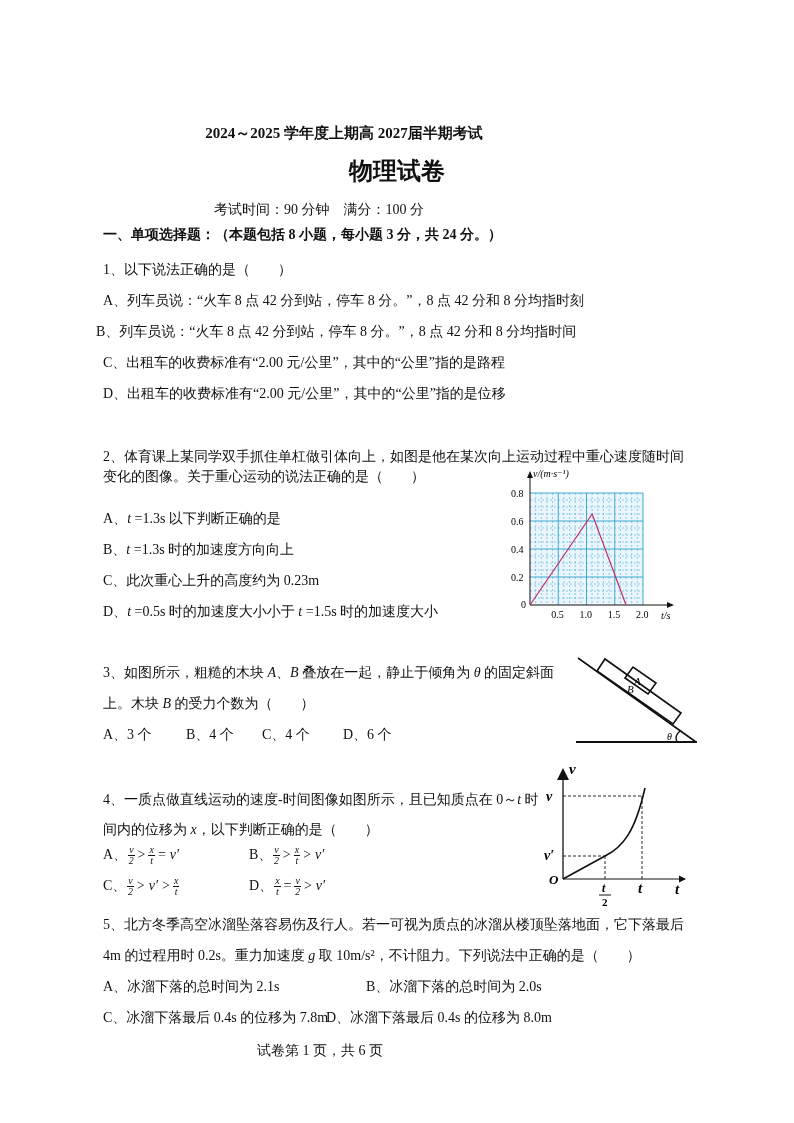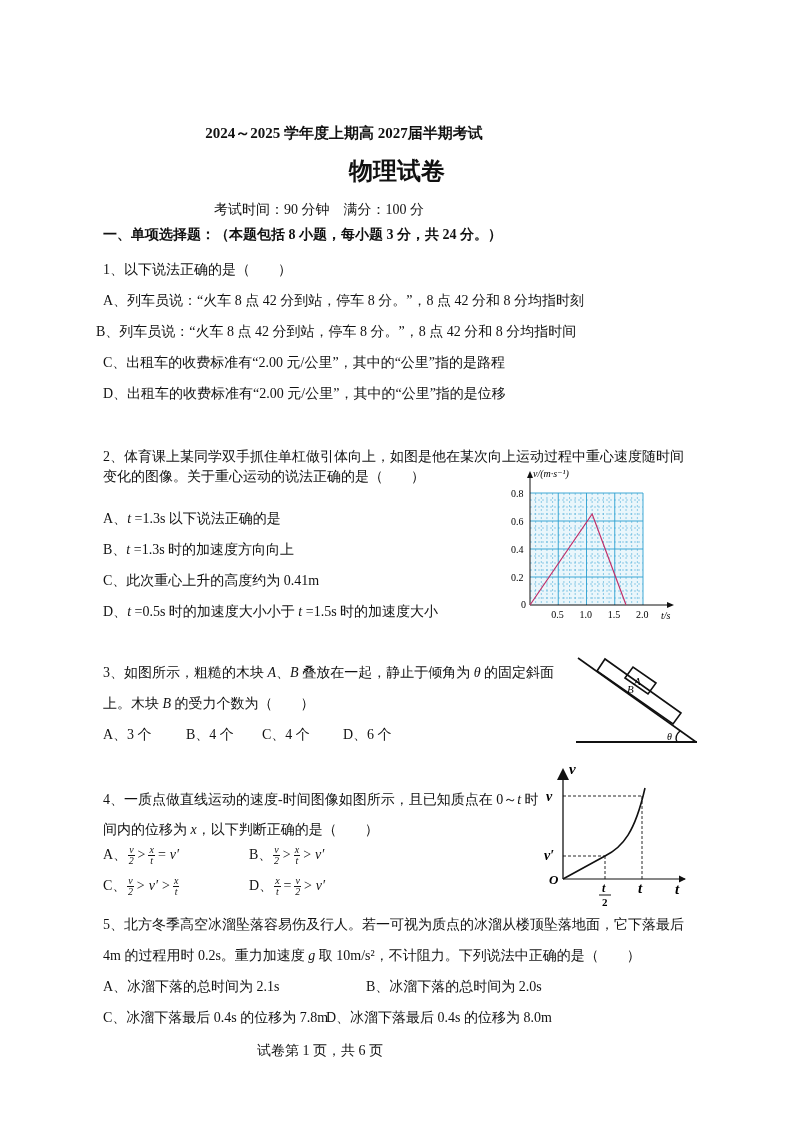--- a/index.html
+++ b/index.html
@@ -22,23 +22,23 @@
 <div class="abs t b" style="left:103px;top:226px;">一、单项选择题：（本题包括 8 小题，每小题 3 分，共 24 分。）</div>
 
 <div class="abs t" style="left:103px;top:261px;">1、以下说法正确的是（　　）</div>
 <div class="abs t" style="left:103px;top:292px;">A、列车员说：“火车 8 点 42 分到站，停车 8 分。”，8 点 42 分和 8 分均指时刻</div>
 <div class="abs t" style="left:96px;top:323px;">B、列车员说：“火车 8 点 42 分到站，停车 8 分。”，8 点 42 分和 8 分均指时间</div>
 <div class="abs t" style="left:103px;top:354px;">C、出租车的收费标准有“2.00 元/公里”，其中的“公里”指的是路程</div>
 <div class="abs t" style="left:103px;top:385px;">D、出租车的收费标准有“2.00 元/公里”，其中的“公里”指的是位移</div>
 
 <div class="abs t" style="left:103px;top:448px;">2、体育课上某同学双手抓住单杠做引体向上，如图是他在某次向上运动过程中重心速度随时间</div>
 <div class="abs t" style="left:103px;top:468px;">变化的图像。关于重心运动的说法正确的是（　　）</div>
-<div class="abs t" style="left:103px;top:510px;"><span>A、</span><i class="v">t</i><span> =1.3s 以下说法正确的是</span></div>
+<div class="abs t" style="left:103px;top:510px;"><span>A、</span><i class="v">t</i><span> =1.3s 以下判断正确的是</span></div>
 <div class="abs t" style="left:103px;top:541px;"><span>B、</span><i class="v">t</i><span> =1.3s 时的加速度方向向上</span></div>
-<div class="abs t" style="left:103px;top:572px;"><span>C、</span><span>此次重心上升的高度约为 0.41m</span></div>
+<div class="abs t" style="left:103px;top:572px;"><span>C、</span><span>此次重心上升的高度约为 0.23m</span></div>
 <div class="abs t" style="left:103px;top:603px;"><span>D、</span><i class="v">t</i><span> =0.5s 时的加速度大小小于 </span><i class="v">t</i><span> =1.5s 时的加速度大小</span></div>
 
 <svg class="abs" style="left:500px;top:460px;" width="190" height="160" id="chart2">
   <g id="chart2-grid">
       <rect x="30" y="33" width="113" height="112" fill="#eaf6fb" stroke="none"></rect>
       <line x1="35.65" y1="33" x2="35.65" y2="145" stroke="#2a9fd0" stroke-width="0.5" stroke-dasharray="2,2"></line>
       <line x1="41.3" y1="33" x2="41.3" y2="145" stroke="#2a9fd0" stroke-width="0.5" stroke-dasharray="2,2"></line>
       <line x1="46.95" y1="33" x2="46.95" y2="145" stroke="#2a9fd0" stroke-width="0.5" stroke-dasharray="2,2"></line>
       <line x1="52.6" y1="33" x2="52.6" y2="145" stroke="#2a9fd0" stroke-width="0.5" stroke-dasharray="2,2"></line>
       <line x1="63.9" y1="33" x2="63.9" y2="145" stroke="#2a9fd0" stroke-width="0.5" stroke-dasharray="2,2"></line>

